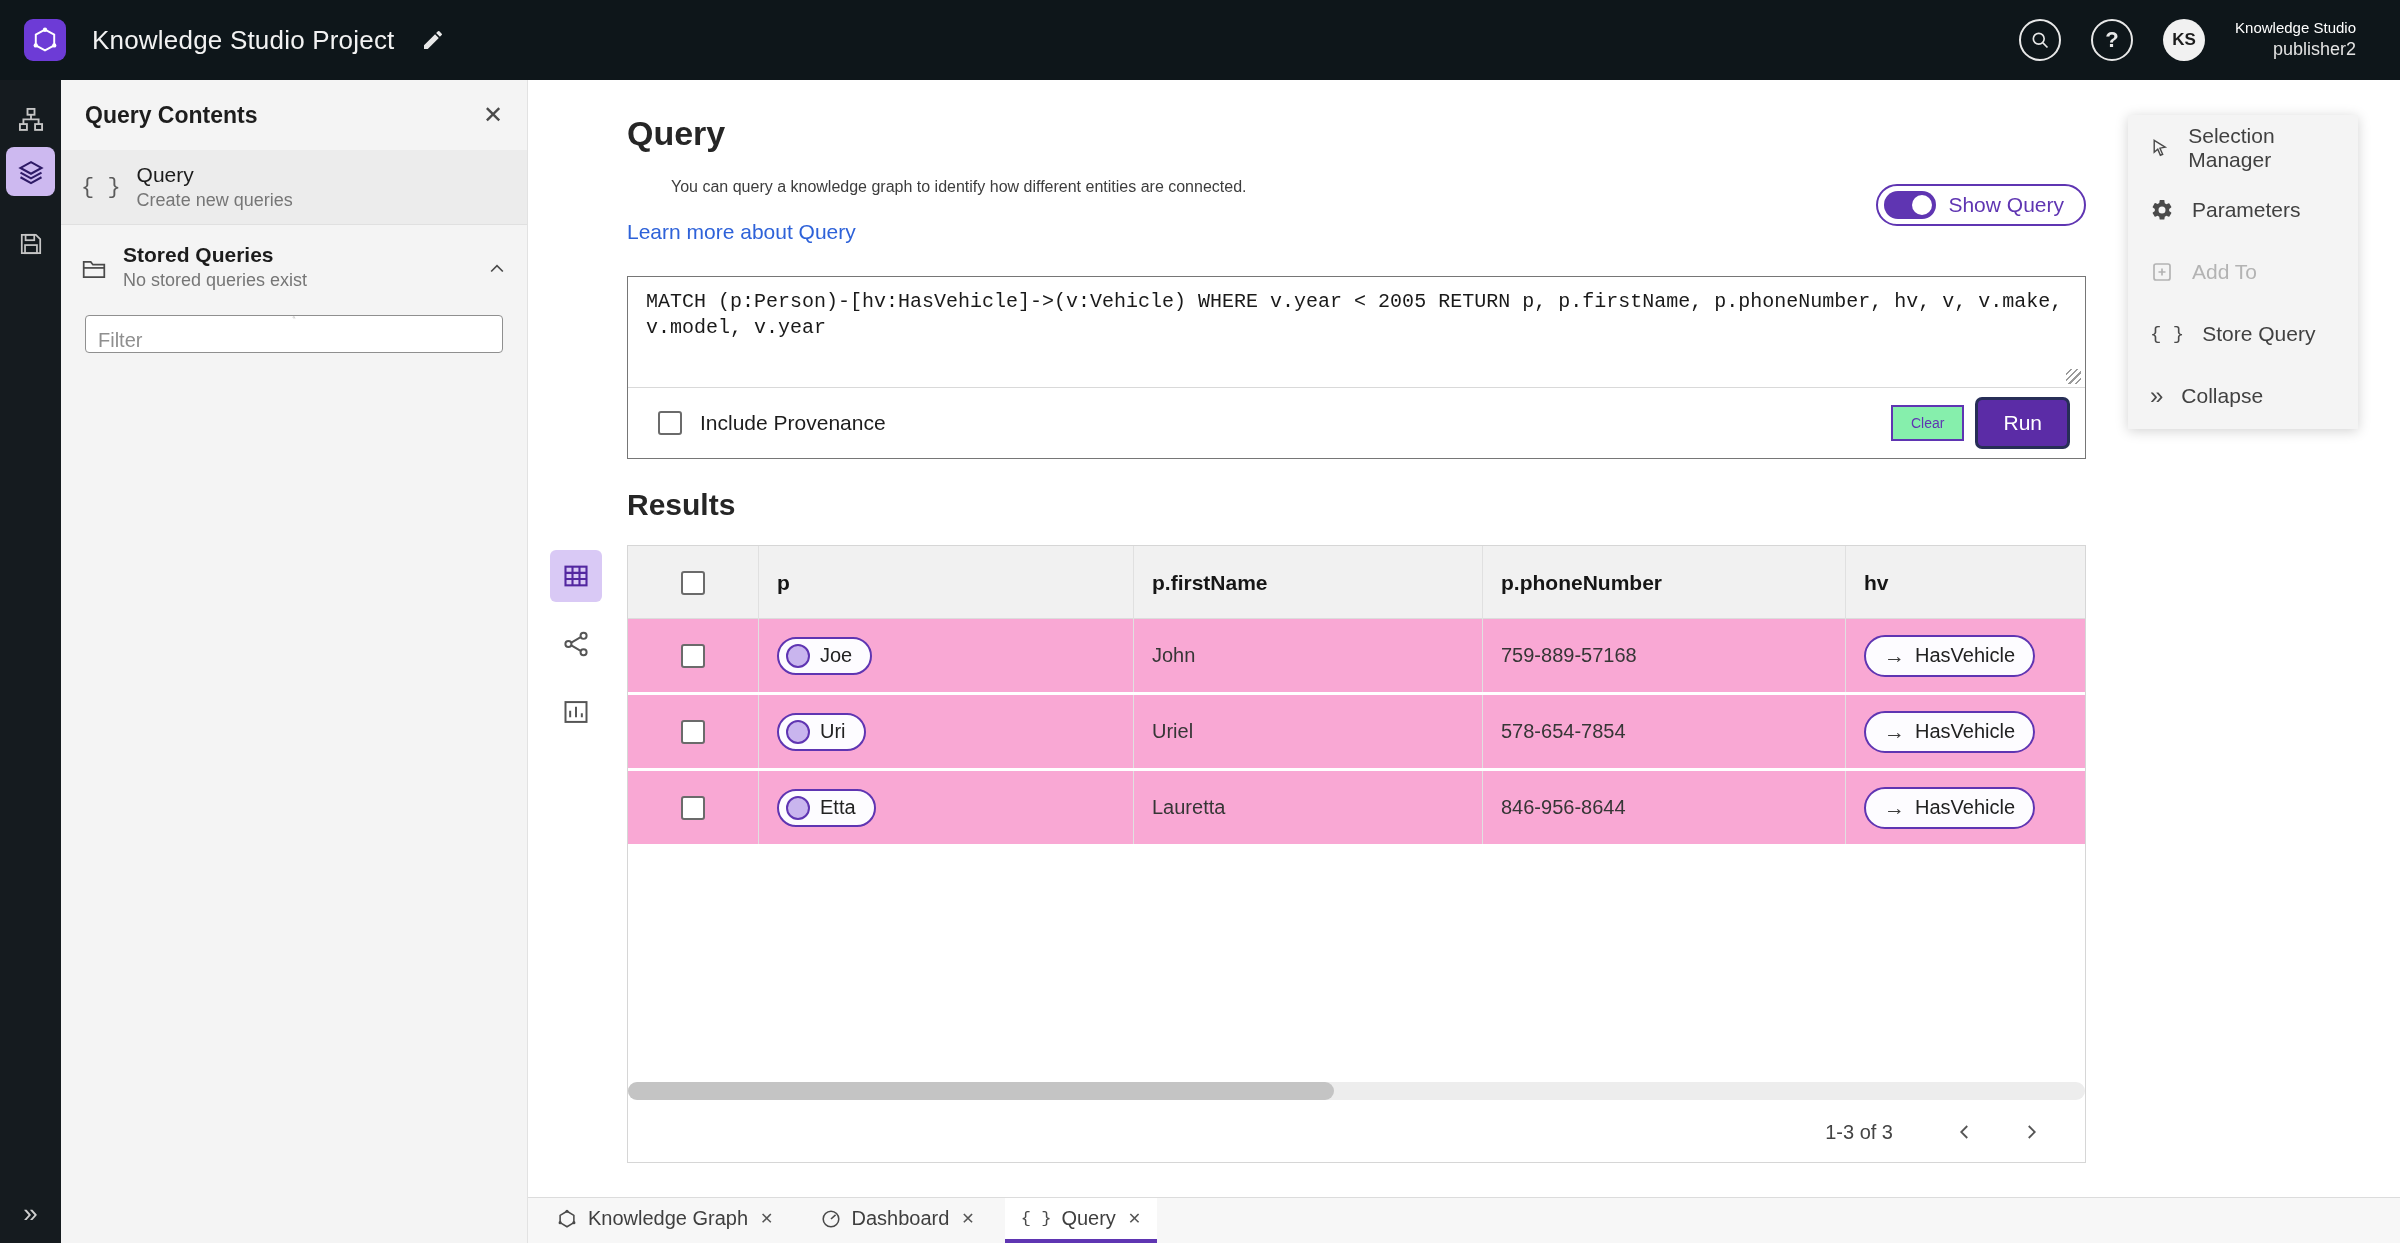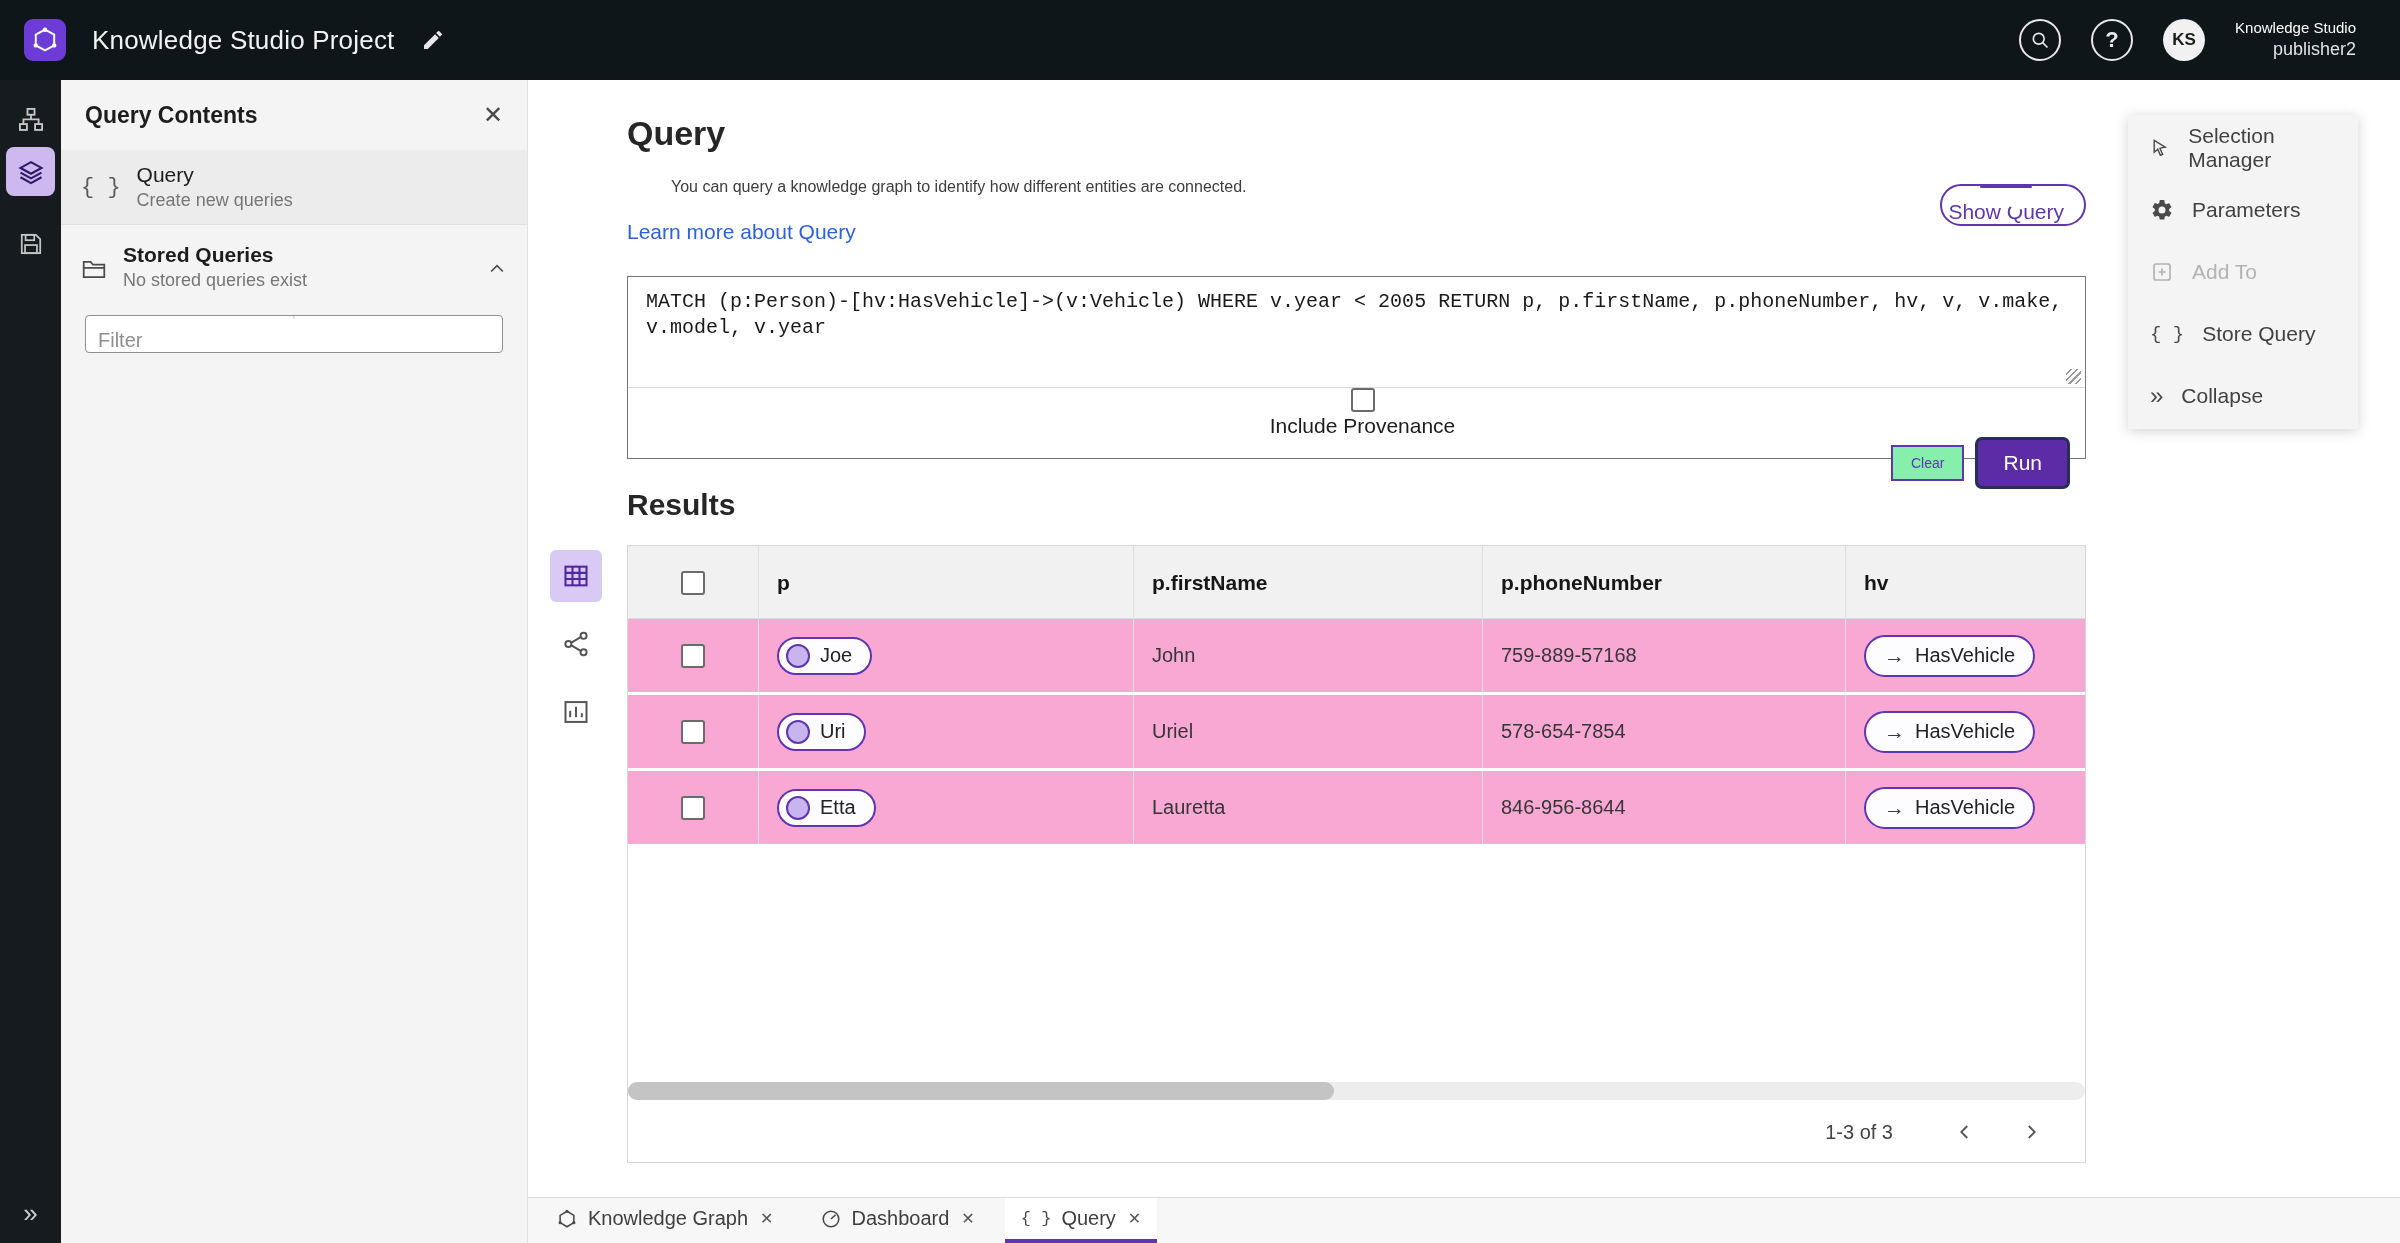--- a/index.html
+++ b/index.html
@@ -49,33 +49,33 @@
     display:flex; align-items:center; padding:0 12px; gap:10px;flex-direction:column; }
   .filter-wrap input { border:none; outline:none; font-size:20px; color:#333; width:100%; background:transparent; }
   .filter-wrap input::placeholder { color:#8f8f8f; }
 
   
   .main { position:absolute; left:528px; top:80px; right:0; bottom:46px; background:#fff; }
   .h1 { position:absolute; left:99px; top:34px; font-size:34px; font-weight:bold; color:#262626; }
   .desc { position:absolute; left:99px; top:98px; font-size:16px; color:#3d3d3d;margin-left:44px; }
   .learn { position:absolute; left:99px; top:140px; font-size:21px; color:#2e62d9; text-decoration:none; cursor:pointer; }
   .show-query { position:absolute; right:314px; top:104px; height:42px; display:inline-flex; align-items:center;
-    gap:12px; border:2px solid #5f35b2; border-radius:999px; padding:0 20px 0 6px; background:#fff; cursor:pointer;flex-direction:column; }
+    gap:12px; border:2px solid #5f35b2; border-radius:999px; padding:0 20px 0 6px; background:#fff; cursor:pointer; }
   .sq-track { width:52px; height:28px; border-radius:999px; background:#5f35b2; position:relative; }
   .sq-knob { position:absolute; right:4px; top:4px; width:20px; height:20px; border-radius:50%; background:#fff; }
   .sq-label { color:#5f35b2; font-size:21px; }
 
   .query-box { position:absolute; left:99px; top:196px; width:1459px; height:183px; border:1px solid #767676; background:#fff; }
   .query-text { position:absolute; left:0; top:0; right:0; height:110px; padding:12px 18px;
     font-family:"Liberation Mono","DejaVu Sans Mono", monospace; font-size:20px; line-height:26px;
     color:#1a1a1a; white-space:pre-wrap; word-break:break-word; overflow:hidden; cursor:text; }
   .resize-handle { position:absolute; right:4px; top:92px; width:15px; height:15px; cursor:nwse-resize;
     background:repeating-linear-gradient(135deg, transparent 0 3px, #9a9a9a 3px 4.5px); }
   .qb-footer { position:absolute; left:0; right:0; top:110px; bottom:0; border-top:1px solid #d9d9d9;
-    display:flex; align-items:center; padding:0 18px 0 30px; gap:2px;flex-direction:column; }
+    display:flex; align-items:center; padding:0 18px 0 30px; gap:18px; }
   .cb { display:inline-block; width:24px; height:24px; border:2px solid #6b6b6b; border-radius:3px; background:#fff; cursor:pointer; flex:0 0 auto; }
   .qb-footer .lbl { font-size:21px; color:#1d1d1d; }
   .qb-btns { margin-left:auto; display:flex; align-items:center; gap:14px; }
   .btn-clear { border:2px solid #5f35b2; color:#5f35b2; background:#86efac; font-size:14px; border-radius:0;
     padding:8px 18px; cursor:pointer; }
   .btn-run { background:#5b2ca6; color:#fff; border:1px solid #5b2ca6; font-size:21px; border-radius:4px;
     padding:10px 24px; cursor:pointer; box-shadow:0 0 0 3px #272e57; }
 
   .h2 { position:absolute; left:99px; top:408px; font-size:30px; font-weight:bold; color:#262626; }
 

